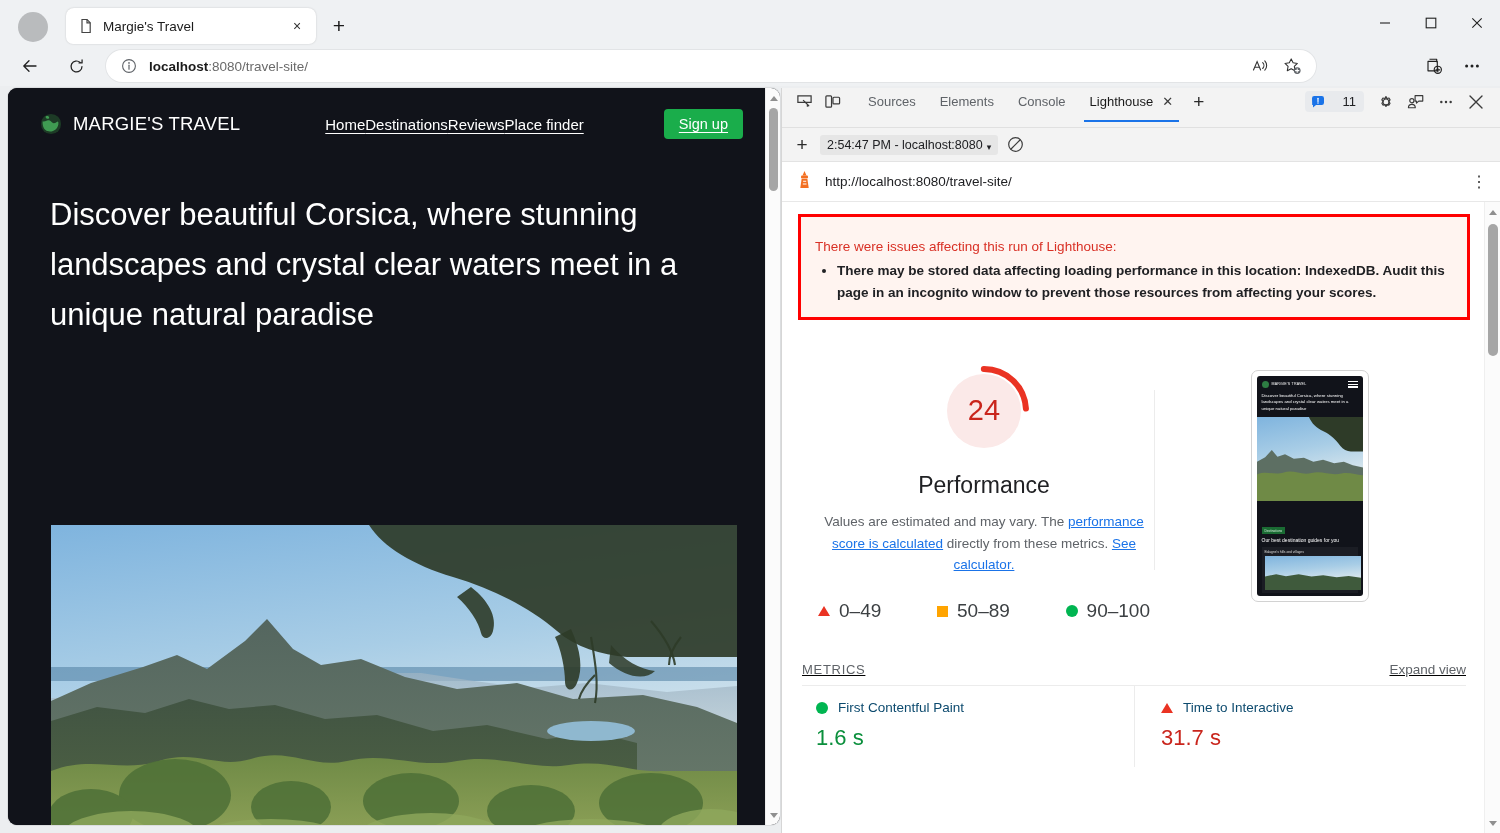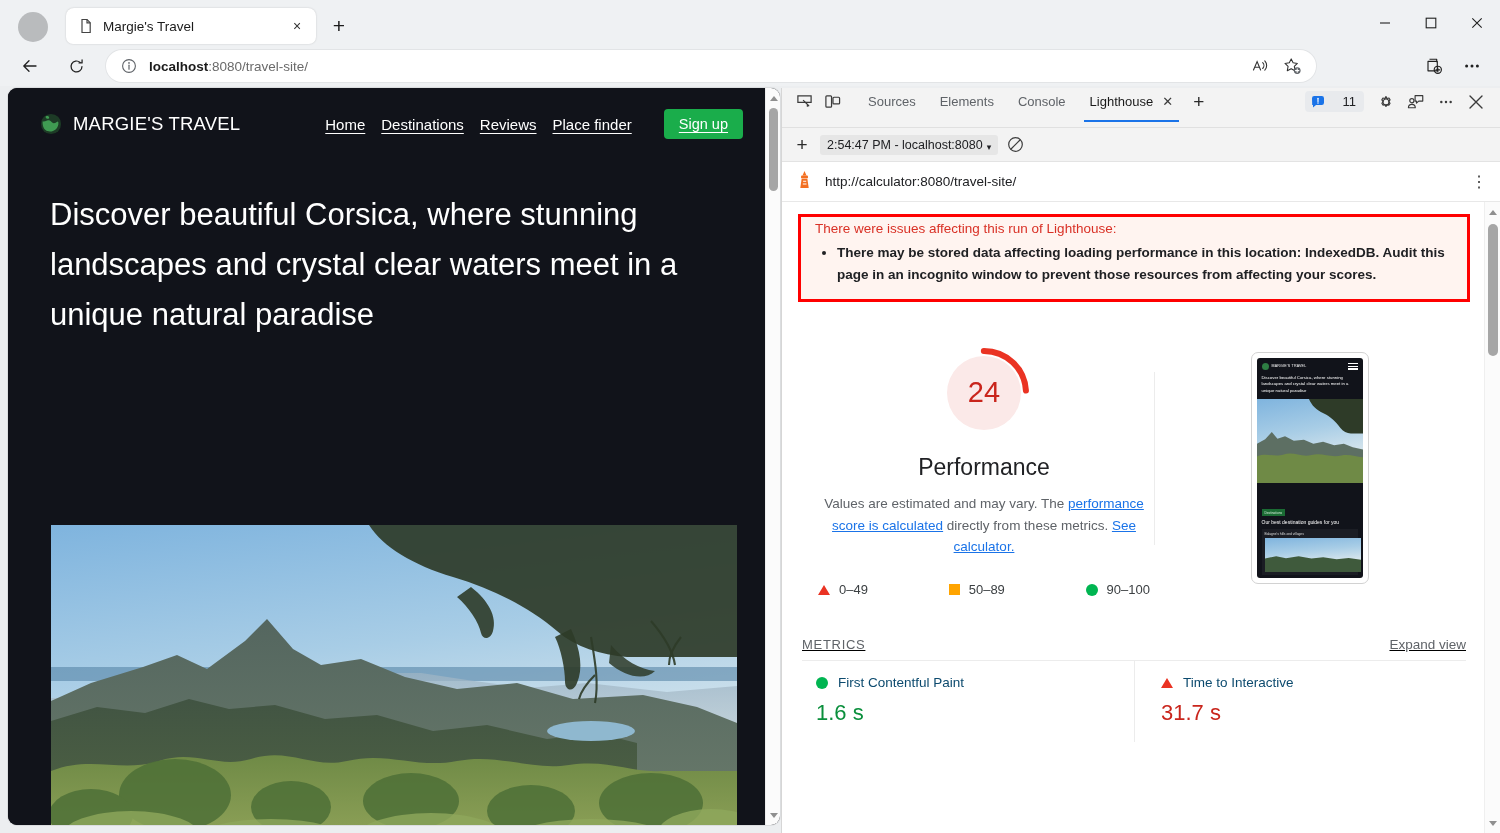--- a/index.html
+++ b/index.html
@@ -83,21 +83,21 @@
   }
   .site-nav {
     display: flex; align-items: center; height: 72px; padding: 0 22px 0 32px;
   }
   .logo-wrap { display: flex; align-items: center; gap: 11px; }
   .globe { width: 22px; height: 22px; display:block; }
   .brand {
     font-size: 18.5px; letter-spacing: .2px; font-weight: 400; color: #fff;
     font-family: "Liberation Sans", sans-serif;
   }
-  .site-links { display: flex; gap: 16px; margin-left: 85px; }
+  .site-links { display: flex; gap: 0; margin-left: 85px; }
   .site-links a {
     color: #ffffff; font-size: 15px; text-decoration: underline;
     text-underline-offset: 3px;
   }
   .signup {
     margin-left: auto; background: #1aad4b; color: #fff;
     font-size: 14.5px; padding: 7px 15px; border-radius: 4px;
     text-decoration: underline; text-underline-offset: 3px;
     border: none; cursor: pointer; font-family: inherit;
   }
@@ -170,39 +170,39 @@
     border-bottom: 1px solid #e8e8e8; background: #fff; flex: 0 0 40px;
   }
   .lh-urlbar .url { font-size: 13.5px; color: #202124; }
   .lh-urlbar .kebab { margin-left: auto; color: #3c3c3c; font-size: 16px; letter-spacing: 0; line-height: .7; width: 18px; text-align: center; }
 
   .lh-body { flex: 1 1 auto; position: relative; overflow: hidden; background: #fff; }
   .lh-scrollarea { position: absolute; left: 0; top: 0; right: 16px; bottom: 0; overflow: hidden; }
 
   .warn-box {
     margin: 12px 14px 0 16px; border: 3px solid #ff0000; background: #fff4f0;
-    padding: 4px 14px 13px 14px;
+    padding: 22px 14px 13px 14px;
   }
   .warn-title { font-size: 13.5px; color: #d93025; margin-bottom: 6px; }
   .warn-list { margin: 0 0 0 22px; padding: 0; }
   .warn-list li { font-size: 13.5px; color: #202124; line-height: 1.62; font-weight: 600; }
 
   .gauge-section { display: flex; padding: 44px 20px 0 20px; }
   .gauge-col { width: 340px; margin-left: 12px; text-align: center; }
   .gauge { width: 94px; height: 94px; margin: 0 auto; position: relative; }
   .gauge .num {
     position: absolute; left: 0; top: 0; width: 94px; height: 94px;
     display: flex; align-items: center; justify-content: center;
     font-size: 29px; color: #c9251c;
   }
   .gauge-title { font-size: 23px; color: #202124; margin-top: 14px; font-weight: 400; }
   .gauge-desc { font-size: 13.5px; color: #5f6368; line-height: 1.62; margin-top: 12px; padding: 0 6px; }
   .gauge-desc a { color: #1a73e8; }
   .legend { display: flex; justify-content: space-between; margin-top: 24px; padding: 0 4px; }
-  .legend-item { display: flex; align-items: center; gap: 9px; font-size: 13px; color: #3c4043; }
+  .legend-item { display: flex; align-items: center; gap: 9px; font-size: 19px; color: #3c4043; }
   .tri { width: 0; height: 0; border-left: 6px solid transparent; border-right: 6px solid transparent; border-bottom: 10px solid #ea3323; }
   .sq { width: 11px; height: 11px; background: #ffa400; }
   .ci { width: 12px; height: 12px; border-radius: 50%; background: #00b551; }
 
   .gauge-divider { width: 1px; background: #ececec; margin: 26px 0 52px 0; }
 
   .thumb-col { flex: 1 1 auto; display: flex; justify-content: center; padding-top: 6px; }
   .phone {
     width: 118px; height: 232px; border: 1px solid #d2d2d2; border-radius: 7px;
     background: #fff; padding: 5px; overflow: hidden;
@@ -536,21 +536,21 @@
 
     <div class="lh-urlbar">
       <span>
         <svg width="17" height="20" viewBox="0 0 17 20">
             <path d="M8.5 1l2 4.5h-4z" fill="#f36f21"></path>
             <rect x="5" y="5.5" width="7" height="3" rx="1" fill="#f36f21"></rect>
             <path d="M5.6 9h5.8l1.3 9H4.3z" fill="#f36f21"></path>
             <path d="M7.1 11.2h3.1M6.8 14h3.7" stroke="#fff" stroke-width="1.1"></path>
           </svg>
       </span>
-      <span class="url">http://calculator:8080/travel-site/</span>
+      <span class="url">http://localhost:8080/travel-site/</span>
       <span class="kebab">⋮</span>
     </div>
 
     <div class="lh-body">
       <div class="lh-scrollarea">
 
         <div class="warn-box">
           <div class="warn-title">There were issues affecting this run of Lighthouse:</div>
           <ul class="warn-list">
             <li>There may be stored data affecting loading performance in this location: IndexedDB. Audit this page in an incognito window to prevent those resources from affecting your scores.</li>

